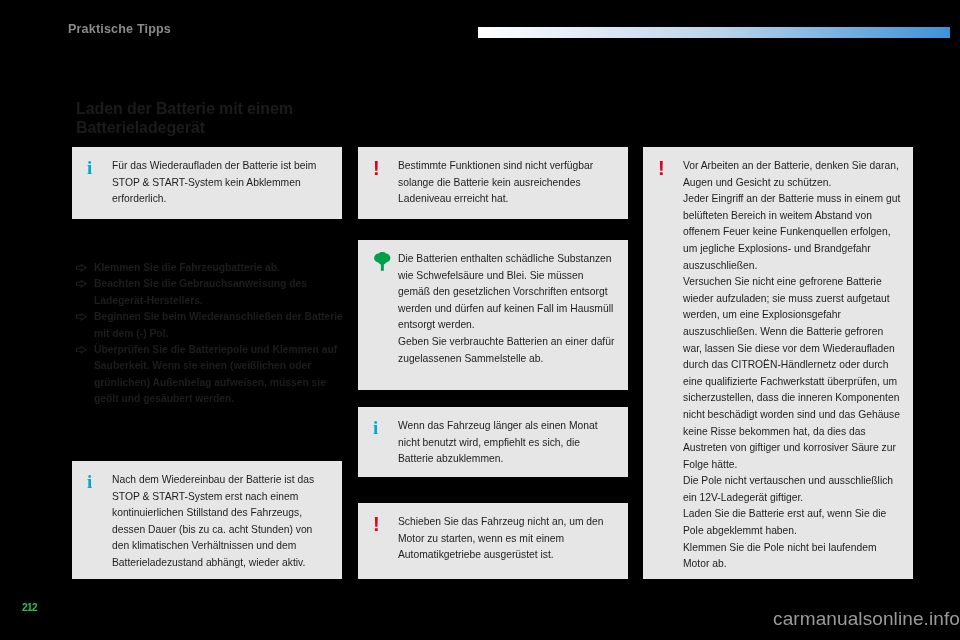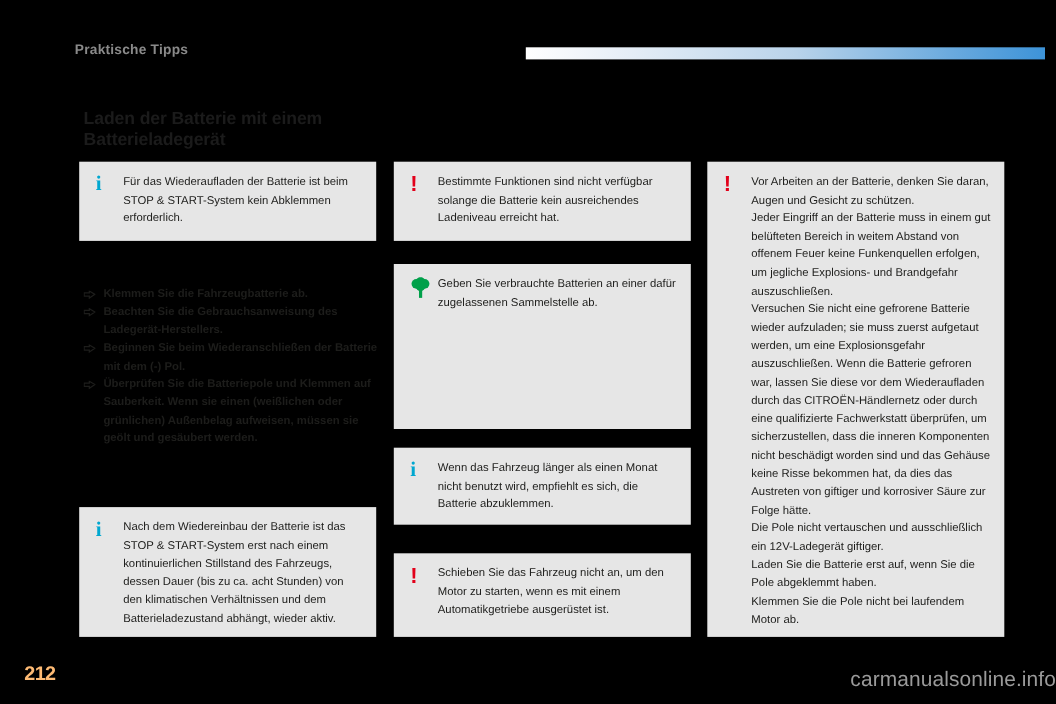--- a/index.html
+++ b/index.html
@@ -11,21 +11,21 @@
   }
   .page {
     position: relative;
     width: 960px; height: 640px;
     background: #000;
   }
 
   
   .header {
     position: absolute;
-    left: 0; top: 16px;
+    left: 0; top: 0;
     width: 960px; height: 52px;
   }
   .header-title {
     position: absolute;
     left: 68px; top: 22px;
     font-size: 12.5px;
     font-weight: bold;
     color: #8a8a8a;
     letter-spacing: 0.2px;
     white-space: nowrap;
@@ -121,23 +121,23 @@
     font-size: 10.3px;
     font-weight: bold;
     line-height: 16.4px;
     color: #1d1d1b;
   }
 
   
   .page-number {
     position: absolute;
     left: 22px; top: 602px;
-    font-size: 18px;
-    font-weight: bold;
-    color: #fdba74;
+    font-size: 10px;
+    font-weight: bold;
+    color: #22c55e;
     letter-spacing: -0.5px;
   }
   .watermark {
     position: absolute;
     left: 0; top: 608px;
     width: 960px;
     text-align: right;
     font-size: 19px;
     color: #9a9a9a;
     letter-spacing: 0.1px;
@@ -229,20 +229,21 @@
         <svg width="19" height="20" viewBox="0 0 19 20">
           <circle cx="5.5" cy="6.0" r="4.4" fill="#00a04a"></circle>
           <circle cx="13.0" cy="6.0" r="4.4" fill="#00a04a"></circle>
           <circle cx="9.3" cy="3.6" r="3.9" fill="#00a04a"></circle>
           <circle cx="9.3" cy="8.4" r="4.3" fill="#00a04a"></circle>
           <rect x="7.9" y="9.5" width="2.9" height="9.3" fill="#00a04a"></rect>
         </svg>
       </span>
     </div>
     <div class="box-text">
+      <p>Die Batterien enthalten schädliche Substanzen wie Schwefelsäure und Blei. Sie müssen gemäß den gesetzlichen Vorschriften entsorgt werden und dürfen auf keinen Fall im Hausmüll entsorgt werden.</p>
       <p>Geben Sie verbrauchte Batterien an einer dafür zugelassenen Sammelstelle ab.</p>
     </div>
   </div>
 
   <div class="box" style="left:358px; top:407px; width:270px; height:70px;">
     <div class="box-icon">
       <span class="icon-info">i</span>
     </div>
     <div class="box-text">
       <p>Wenn das Fahrzeug länger als einen Monat nicht benutzt wird, empfiehlt es sich, die Batterie abzuklemmen.</p>

